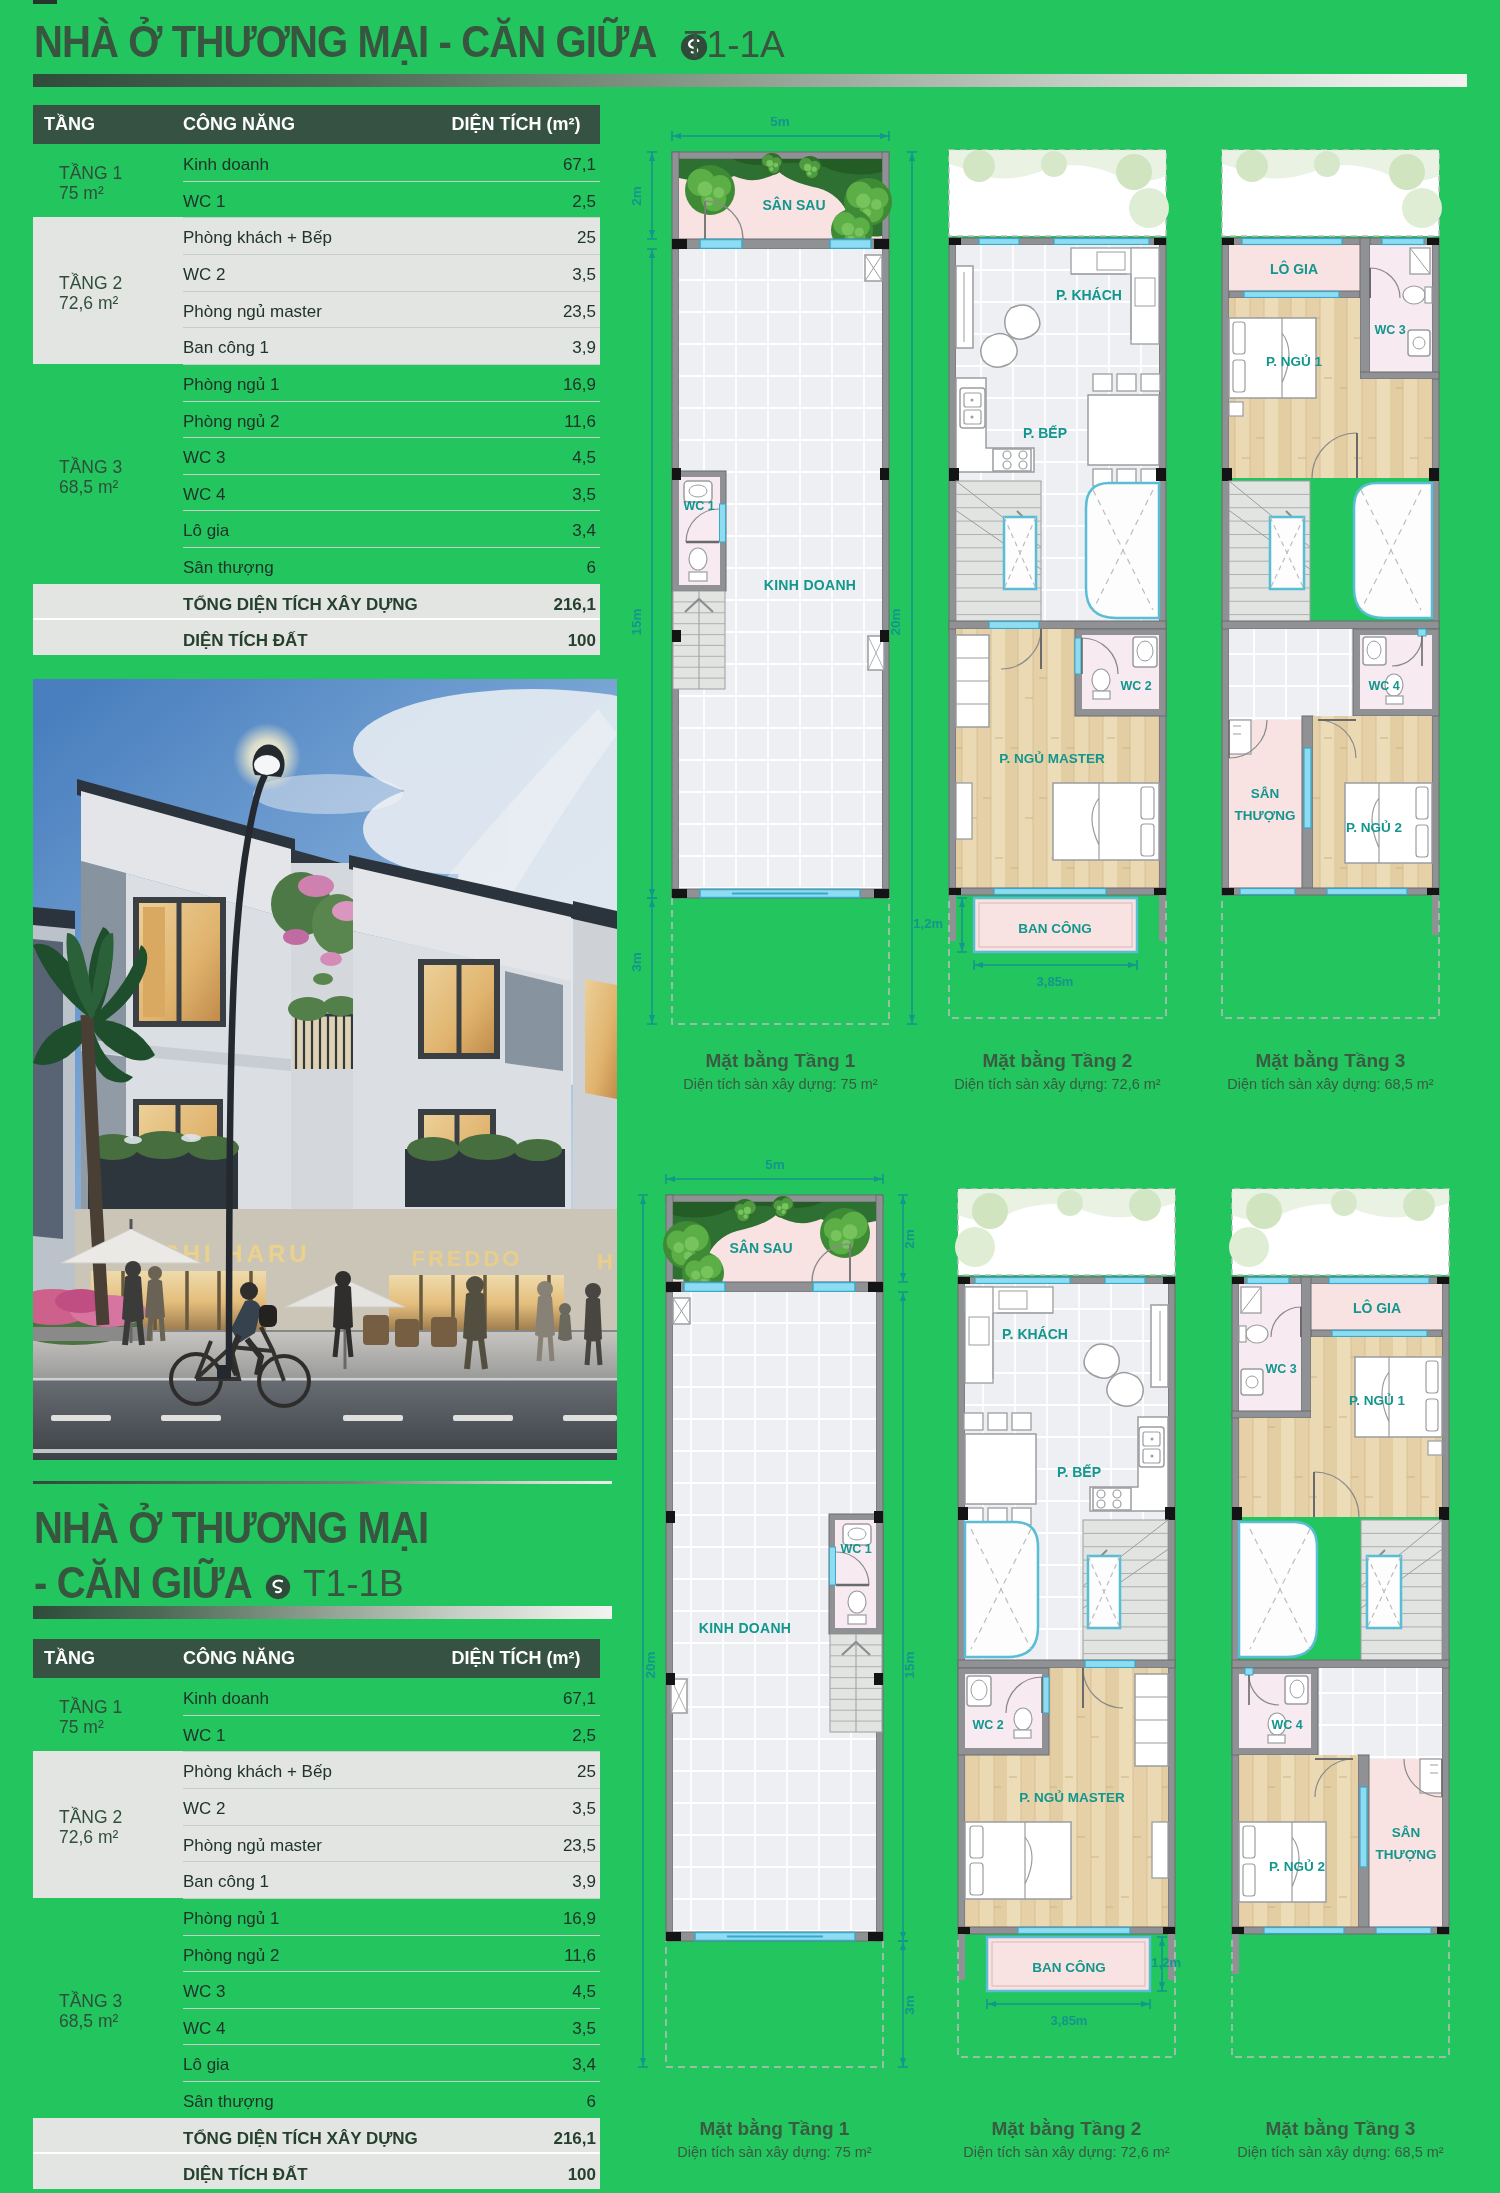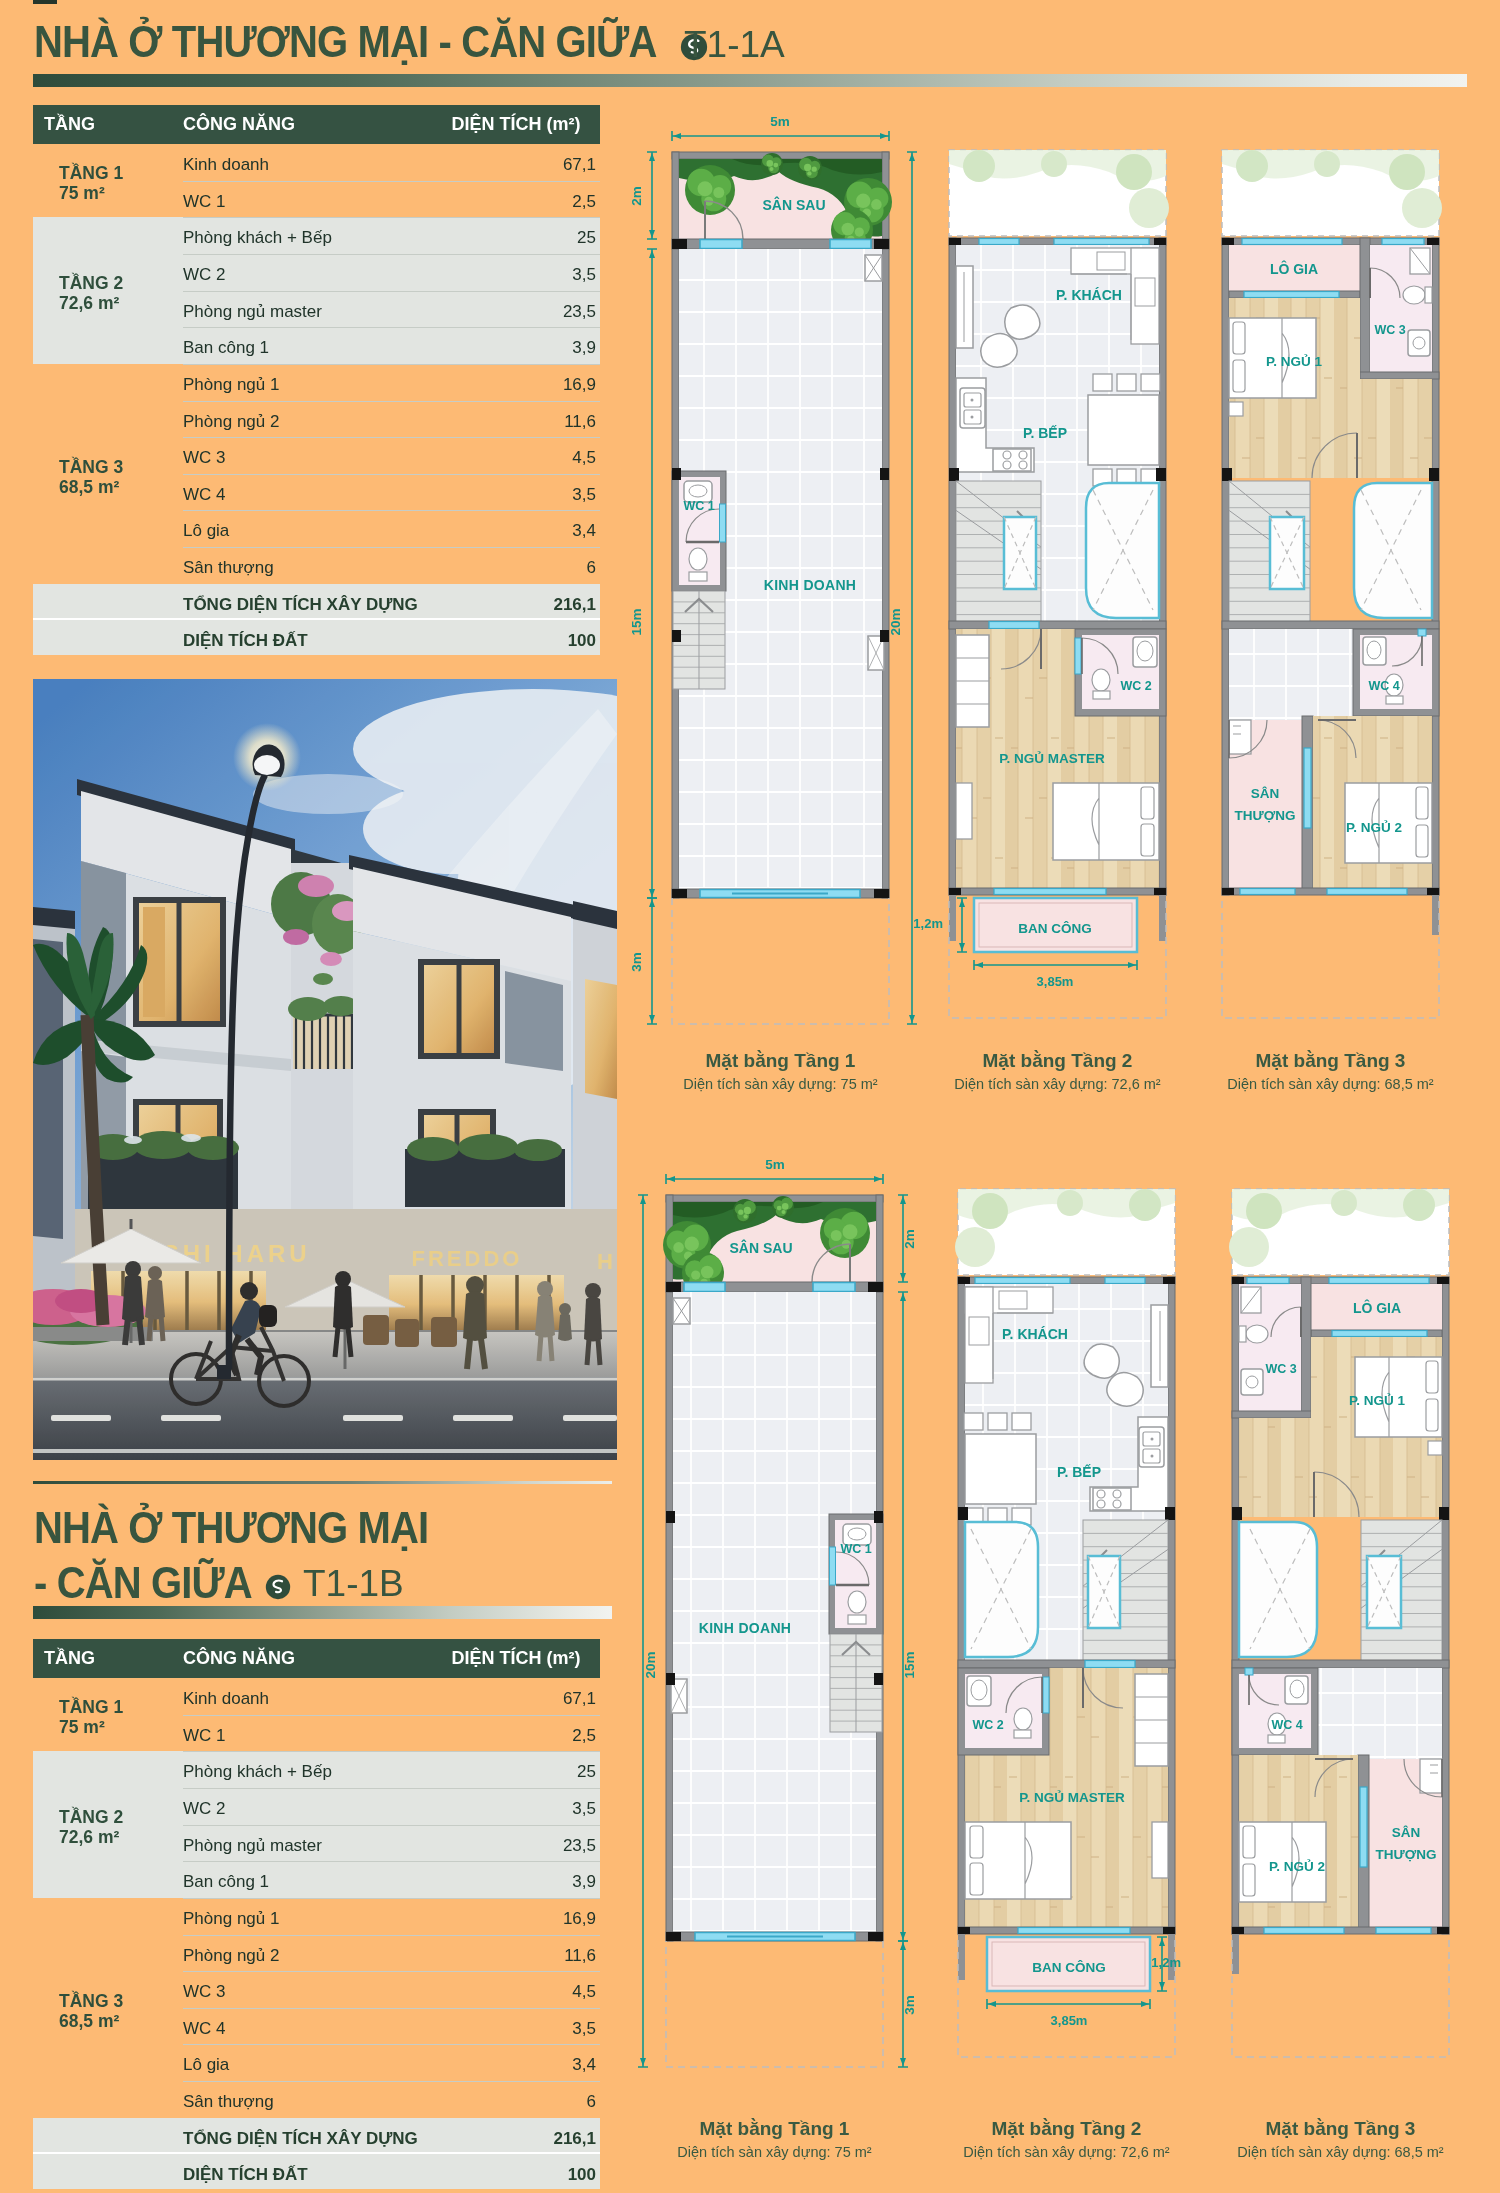--- a/index.html
+++ b/index.html
@@ -1,22 +1,22 @@
 <!DOCTYPE html>
 <html><head>
 <meta charset="utf-8">
 <style>
 html,body{margin:0;padding:0;background:#fff}
-.page{position:relative;width:1500px;height:2193px;background:#fdba74;font-family:"Liberation Sans",sans-serif;overflow:hidden}
+.page{position:relative;width:1500px;height:2193px;background:#22c55e;font-family:"Liberation Sans",sans-serif;overflow:hidden}
 .abs{position:absolute}
 .t1{color:#38553f;font-weight:bold;font-size:45px;letter-spacing:-1px;white-space:nowrap;transform:scaleX(.89);transform-origin:0 0}
 .tcode{color:#38553f;font-weight:normal;font-size:37px}
 .gbar{background:linear-gradient(90deg,#2f4c3b 0%,#4e6a57 22%,#8b9c8d 48%,#c3ccc2 72%,#e7eae5 92%,#f2f3f0 100%)}
 .thead{position:absolute;background:#355242;color:#fff;font-weight:bold;font-size:18px}
-.gl{position:absolute;color:#2f4f3c;font-weight:bold;font-size:17.5px;line-height:20px}
+.gl{position:absolute;color:#2f4f3c;font-weight:normal;font-size:17.5px;line-height:20px}
 .rn{position:absolute;font-size:17px;color:#20342a;white-space:nowrap}
 .rv{position:absolute;width:160px;text-align:right;font-size:17px;color:#20342a}
 .sep{position:absolute;height:1px;background:#c6ccc6}
 .cap1{position:absolute;color:#3a5a42;font-weight:bold;font-size:19px;text-align:center;white-space:nowrap}
 .cap2{position:absolute;color:#3a5a42;font-size:14.5px;text-align:center;white-space:nowrap}
 </style>
 </head>
 <body>
 <div class="page">
 

